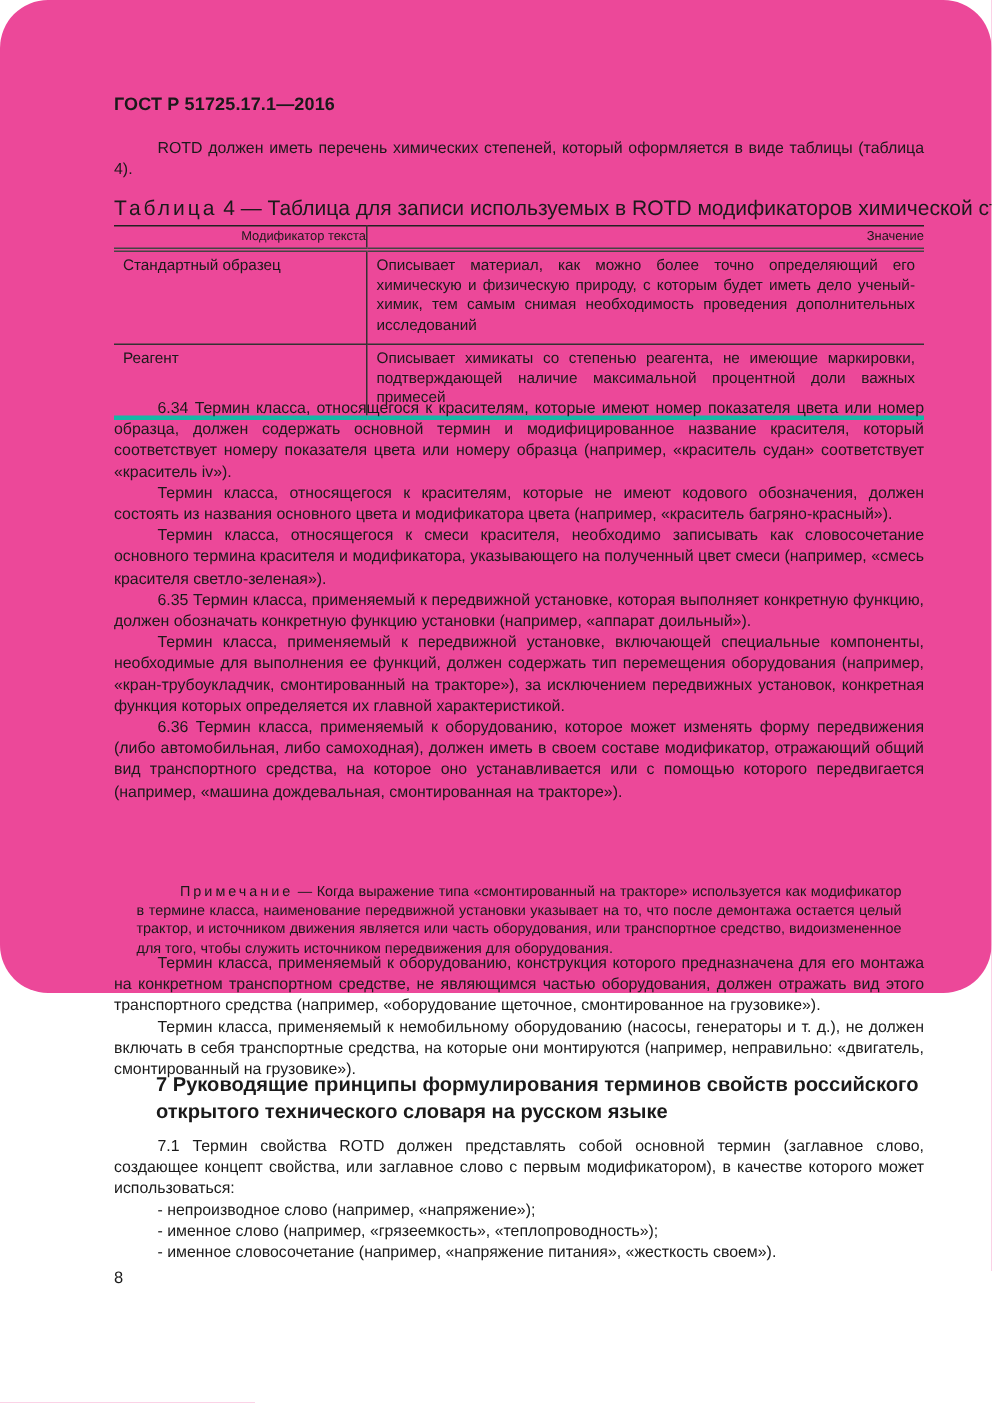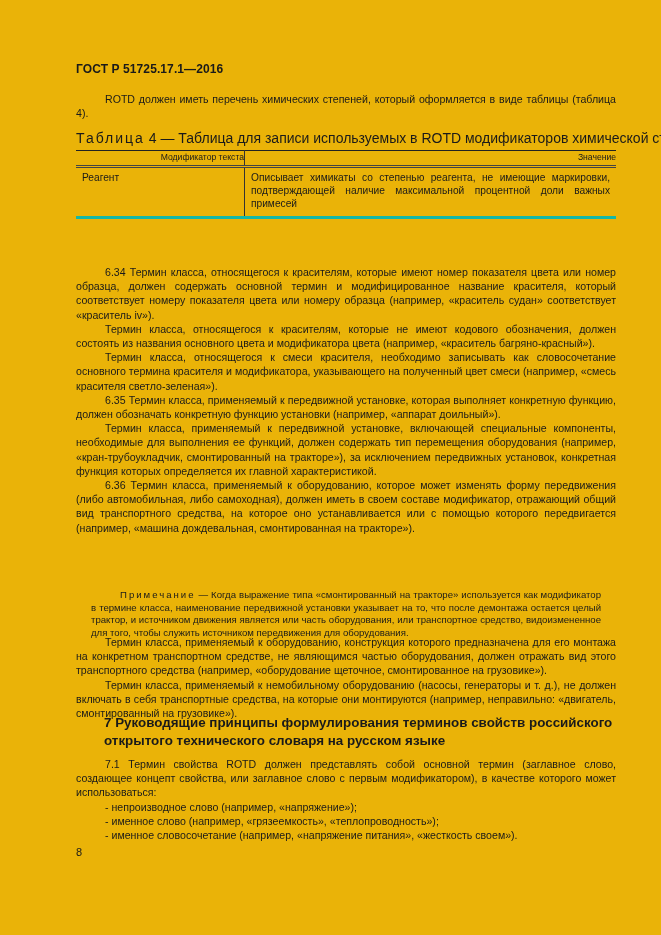--- a/index.html
+++ b/index.html
@@ -1,18 +1,18 @@
 <!DOCTYPE html>
 <html><head>
 <meta charset="utf-8">
 <style>
   html, body { margin: 0; padding: 0; background: #ffffff; }
   body { width: 661px; height: 935px; position: relative; overflow: hidden;
          font-family: "Liberation Sans", sans-serif; color: #1a1a1a; }
-  .page { position: absolute; left: 0; top: 0; width: 661px; height: 935px; background: #eab308; }
+  .page { position: absolute; left: 0; top: 0; width: 661px; height: 662px; background: #ec4899; border-radius: 32px; }
   .header { position: absolute; left: 76px; top: 62px; font-size: 12px; font-weight: bold; letter-spacing: 0.1px; }
   .text { position: absolute; left: 76px; width: 540px; font-size: 10.6px; line-height: 14.2px; text-align: justify; }
   .text p { margin: 0; text-indent: 29px; }
   .table-caption { position: absolute; left: 76px; top: 130px; font-size: 14px; white-space: nowrap; }
   .spaced { letter-spacing: 2px; }
   table.t4 { position: absolute; left: 76px; top: 150px; width: 540px; border-collapse: collapse; font-size: 10.2px; line-height: 13.2px; }
   table.t4 th { font-weight: normal; font-size: 8.6px; height: 14px; padding: 0; text-align: right; border-bottom: 1px double #333; }
   table.t4 td { vertical-align: top; padding: 3px 6px 5px 6px; }
   table.t4 tr.head th { border-top: 1px solid #222; border-bottom: 3px double #444; }
   table.t4 td.c1, table.t4 th.c1 { width: 156px; border-right: 1px solid #333; }
@@ -41,20 +41,24 @@
   <div class="table-caption">
     <span class="spaced">Таблица</span><span> 4 — Таблица для записи используемых в ROTD модификаторов химической степени</span>
   </div>
 
   <table class="t4">
     <tbody>
         <tr class="head">
       <th class="c1">Модификатор текста</th>
       <th>Значение</th>
     </tr>
+    <tr class="r1">
+      <td class="c1">Стандартный образец</td>
+      <td class="c2">Описывает материал, как можно более точно определяющий его химическую и физическую природу, с которым будет иметь дело ученый-химик, тем самым снимая необходимость проведения дополнительных исследований</td>
+    </tr>
     <tr class="r2">
       <td class="c1">Реагент</td>
       <td class="c2">Описывает химикаты со степенью реагента, не имеющие маркировки, подтверждающей наличие максимальной процентной доли важных примесей</td>
     </tr>
   </tbody>
     </table>
 
   <div class="text" style="top:265px;">
     <p>6.34 Термин класса, относящегося к красителям, которые имеют номер показателя цвета или номер образца, должен содержать основной термин и модифицированное название красителя, который соответствует номеру показателя цвета или номеру образца (например, «краситель судан» соответствует «краситель iv»).</p>
     <p>Термин класса, относящегося к красителям, которые не имеют кодового обозначения, должен состоять из названия основного цвета и модификатора цвета (например, «краситель багряно-красный»).</p>

